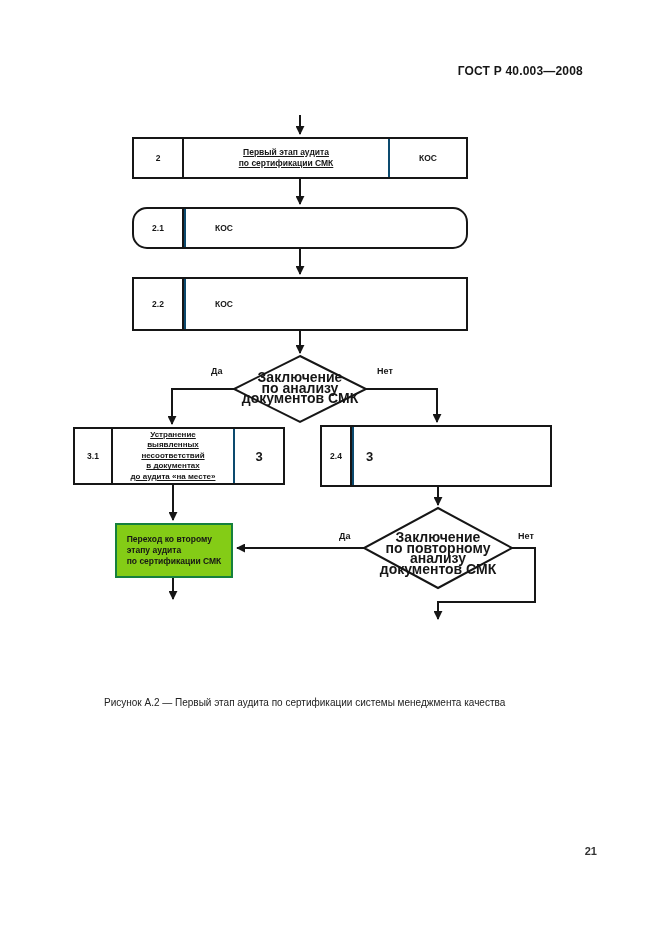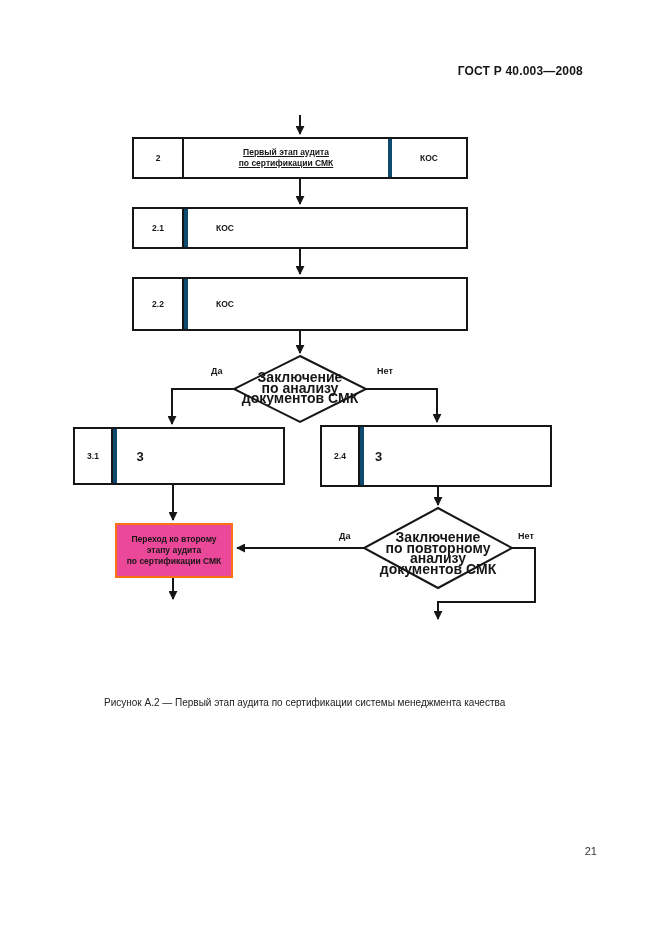--- a/index.html
+++ b/index.html
@@ -25,42 +25,42 @@
   .pbox{
     position:absolute;display:flex;box-sizing:border-box;
     border:2px solid #161616;background:#fff;
   }
   .cell{
     display:flex;align-items:center;justify-content:center;
     text-align:center;font-weight:bold;font-size:8.5px;line-height:11px;
     box-sizing:border-box;white-space:pre-line;
   }
   .cell.num{border-right:2px solid #161616;flex:0 0 auto;}
-  .cell.side{border-left:4px solid #0c4a6e;flex:0 0 auto;}
+  .cell.side{border-left:2px solid #0c4a6e;flex:0 0 auto;}
   .cell.txt{flex:1 1 auto;padding:1px 2px;text-decoration:underline;}
   .side-big{font-size:13px;}
   
   .b1{left:132px;top:137px;width:336px;height:42px;}
-  .b2{left:132px;top:207px;width:336px;height:42px;}
+  .b2{left:132px;top:207px;width:336px;height:42px;border-radius:15px;}
   .b3{left:132px;top:277px;width:336px;height:54px;}
   .b1 .num,.b2 .num,.b3 .num{width:50px;}
   .b1 .side,.b2 .side,.b3 .side{width:78px;}
   
   .b23{left:73px;top:427px;width:212px;height:58px;}
   .b23 .num{width:38px;}
   .b23 .side{width:50px;}
   .b23 .txt{font-size:8px;line-height:10.5px;}
   .b24{left:320px;top:425px;width:232px;height:62px;}
-  .b24 .num{width:38px;}
+  .b24 .num{width:30px;}
   .b24 .side{width:33px;}
   
   .ebox{
-    position:absolute;box-sizing:border-box;border:2px solid #f97316;background:#ec4899;
+    position:absolute;box-sizing:border-box;border:2px solid #15803d;background:#84cc16;
     display:flex;align-items:center;justify-content:center;
-    text-align:center;font-weight:bold;font-size:8.5px;line-height:11px;
+    text-align:left;font-weight:bold;font-size:8.5px;line-height:11px;
     white-space:pre-line;
   }
   .e1{left:115px;top:523px;width:118px;height:55px;}
   .e2{left:375px;top:622px;width:125px;height:60px;}
   
   .dlabel{
     position:absolute;text-align:center;font-weight:bold;
     font-size:14px;line-height:10.5px;white-space:pre-line;
   }
   .d1{left:240px;top:372px;width:120px;}
@@ -71,21 +71,21 @@
   .yn1y{left:211px;top:366px;}
   .yn1n{left:377px;top:366px;}
   .yn2y{left:339px;top:531px;}
   .yn2n{left:518px;top:531px;}
   .figure-caption{
     position:absolute;left:104px;top:697px;
     font-size:10px;color:#222;
   }
   .page-number{
     position:absolute;top:845px;right:64px;
-    font-size:11px;font-weight:normal;color:#333;margin-left:8px;
+    font-size:11px;font-weight:bold;color:#333;margin-left:8px;
   }
 </style>
 </head>
 <body>
 
 <div class="page">
 
   <div class="gost-header">ГОСТ Р 40.003—2008</div>
 
   <svg class="connectors" width="661" height="936" viewBox="0 0 661 936">
@@ -127,20 +127,25 @@
     <div class="cell side">КОС</div>
   </div>
 
   <div class="pbox b3">
     <div class="cell num">2.2</div>
     <div class="cell side">КОС</div>
   </div>
 
   <div class="pbox b23">
     <div class="cell num">3.1</div>
+    <div class="cell txt">Устранение
+выявленных
+несоответствий
+в документах
+до аудита «на месте»</div>
     <div class="cell side side-big">3</div>
   </div>
 
   <div class="pbox b24">
     <div class="cell num">2.4</div>
     <div class="cell side side-big">3</div>
   </div>
 
   <div class="dlabel d1">Заключение
 по анализу

